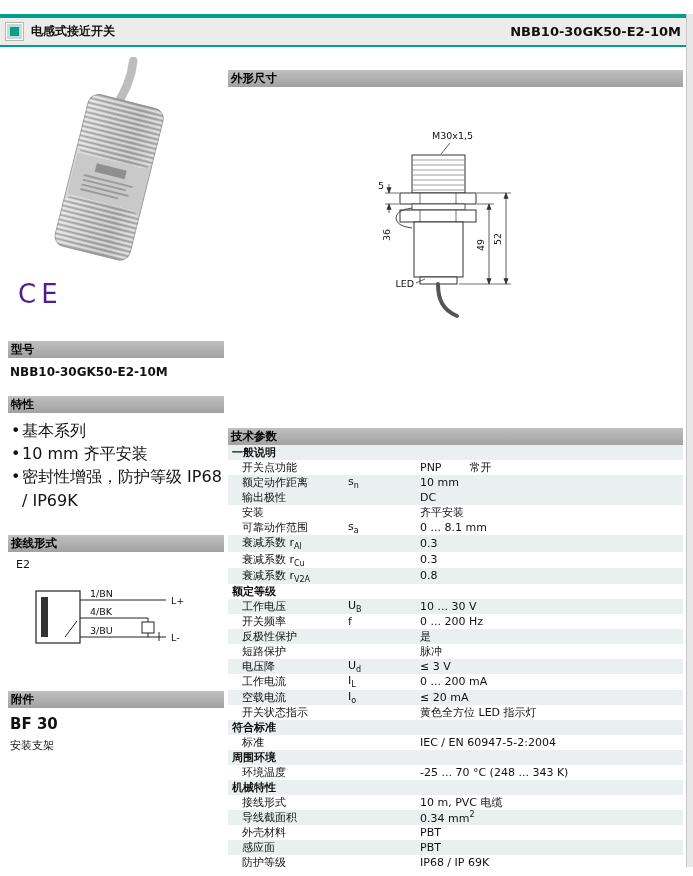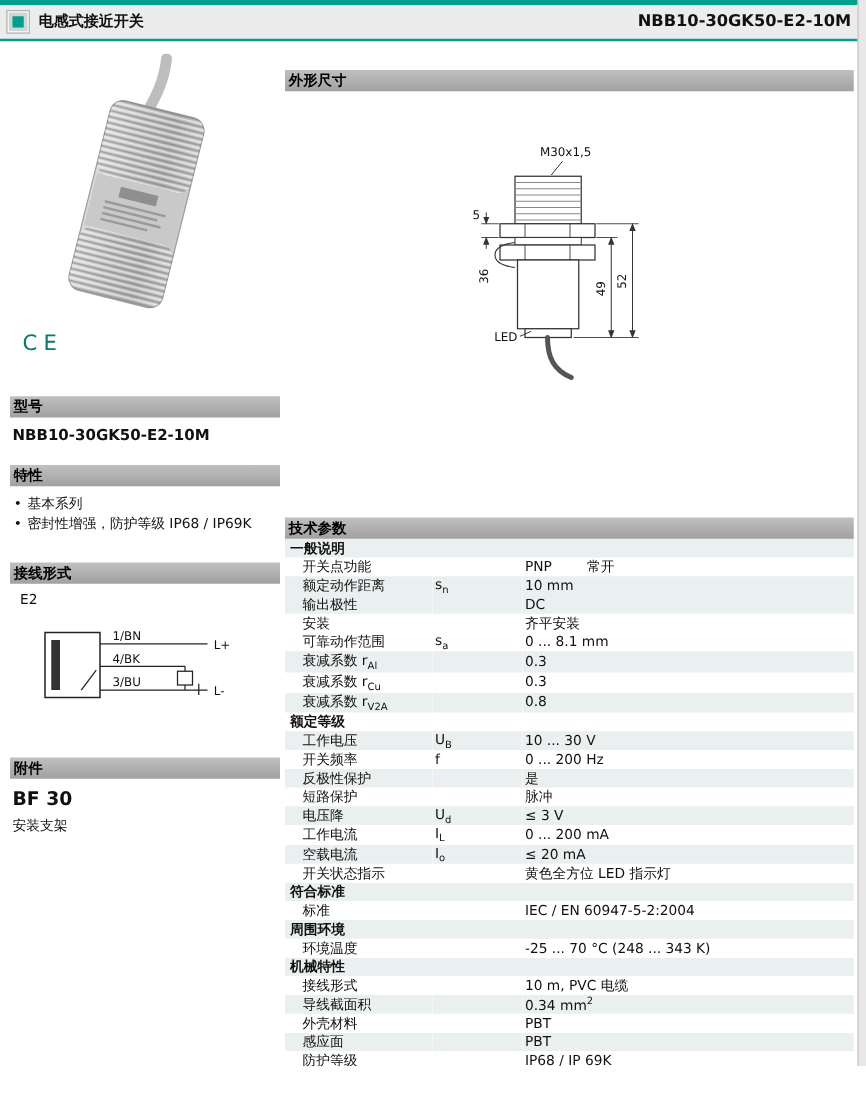--- a/index.html
+++ b/index.html
@@ -4,46 +4,46 @@
 <style>
   :root{
     --accent:#00a08c;
     --bar-top:#c0c0c0;
     --bar-bot:#a1a1a1;
     --row-alt:#eaeff0;
   }
   *{margin:0;padding:0;box-sizing:border-box;}
   html,body{background:#fff;}
   body{font-family:"DejaVu Sans","Liberation Sans",sans-serif;color:#111;}
-  .page{position:relative;width:693px;height:853px;background:#fff;overflow:hidden;}
+  .page{position:relative;width:693px;height:853px;background:#fff;overflow:hidden;margin-top:14px;}
   .page::after{content:"";position:absolute;top:0;right:0;width:6px;height:100%;
     background:#e8e8e8;border-left:1px solid #c6c6c6;}
   
   .topbar{height:33px;background:#ececec;border-top:4px solid var(--accent);
     border-bottom:2px solid var(--accent);display:flex;align-items:center;
     justify-content:space-between;padding:0 12px 0 6px;}
   .topbar-left{display:flex;align-items:center;gap:8px;}
   .brand-icon{width:17px;height:17px;background:#ccd6d4;border:1px solid #fff;
     outline:1px solid #b5b5b5;display:inline-flex;align-items:center;justify-content:center;}
   .brand-icon-inner{width:9px;height:9px;background:var(--accent);}
   .doc-title{font-size:12px;font-weight:bold;}
   .part-number{font-size:13px;font-weight:bold;}
   
   .content{display:flex;align-items:flex-start;}
   .left-col{width:228px;padding:0 4px 0 8px;flex:none;}
   .right-col{flex:1;padding-right:10px;}
   .section-bar{height:17px;line-height:16px;font-size:11.5px;font-weight:bold;
     padding:0 3px;background:linear-gradient(var(--bar-top),var(--bar-bot));color:#000;}
   
   .product-photo{height:212px;margin-top:10px;position:relative;}
-  .ce-mark{margin:10px 0 0 10px;font-size:17px;letter-spacing:5px;color:#0f766e;}
+  .ce-mark{margin:10px 0 0 10px;font-size:26px;letter-spacing:5px;color:#4c1d95;}
   .model-name{font-size:12px;font-weight:bold;margin:7px 0 0 2px;}
   .bar-model{margin-top:32px;}
   .bar-features{margin-top:17px;}
-  .features{list-style:none;margin:6px 0 0 3px;font-size:11px;line-height:1.45;}
+  .features{list-style:none;margin:6px 0 0 3px;font-size:16px;line-height:1.45;}
   .features li{padding-left:11px;position:relative;}
   .features li::before{content:"•";position:absolute;left:0;}
   .bar-connection{margin-top:23px;}
   .connection-diagram{margin-top:6px;}
   .conn-label{font-size:11px;margin:2px 0 2px 8px;}
   .bar-accessories{margin-top:18px;}
   .accessory-name{font-size:15px;font-weight:bold;margin:7px 0 0 2px;}
   .accessory-desc{font-size:11px;margin:5px 0 0 2px;}
   
   .bar-dimensions{margin-top:23px;}
@@ -108,20 +108,21 @@
       </div>
 
       <div class="ce-mark">CE</div>
 
       <div class="section-bar bar-model">型号</div>
       <div class="model-name">NBB10-30GK50-E2-10M</div>
 
       <div class="section-bar bar-features">特性</div>
       <ul class="features">
           <li>基本系列</li>
+          <li>10 mm 齐平安装</li>
           <li>密封性增强，防护等级 IP68 / IP69K</li>
         </ul>
 
       <div class="section-bar bar-connection">接线形式</div>
       <div class="connection-diagram">
         <div class="conn-label">E2</div>
         <svg viewBox="0 0 200 96" width="200" height="96">
           <rect x="28" y="18" width="44" height="52" fill="none" stroke="#222" stroke-width="1.2"></rect>
           <rect x="33" y="24" width="7" height="40" fill="#333"></rect>
           <line x1="57" y1="64" x2="69" y2="48" stroke="#222" stroke-width="1"></line>

